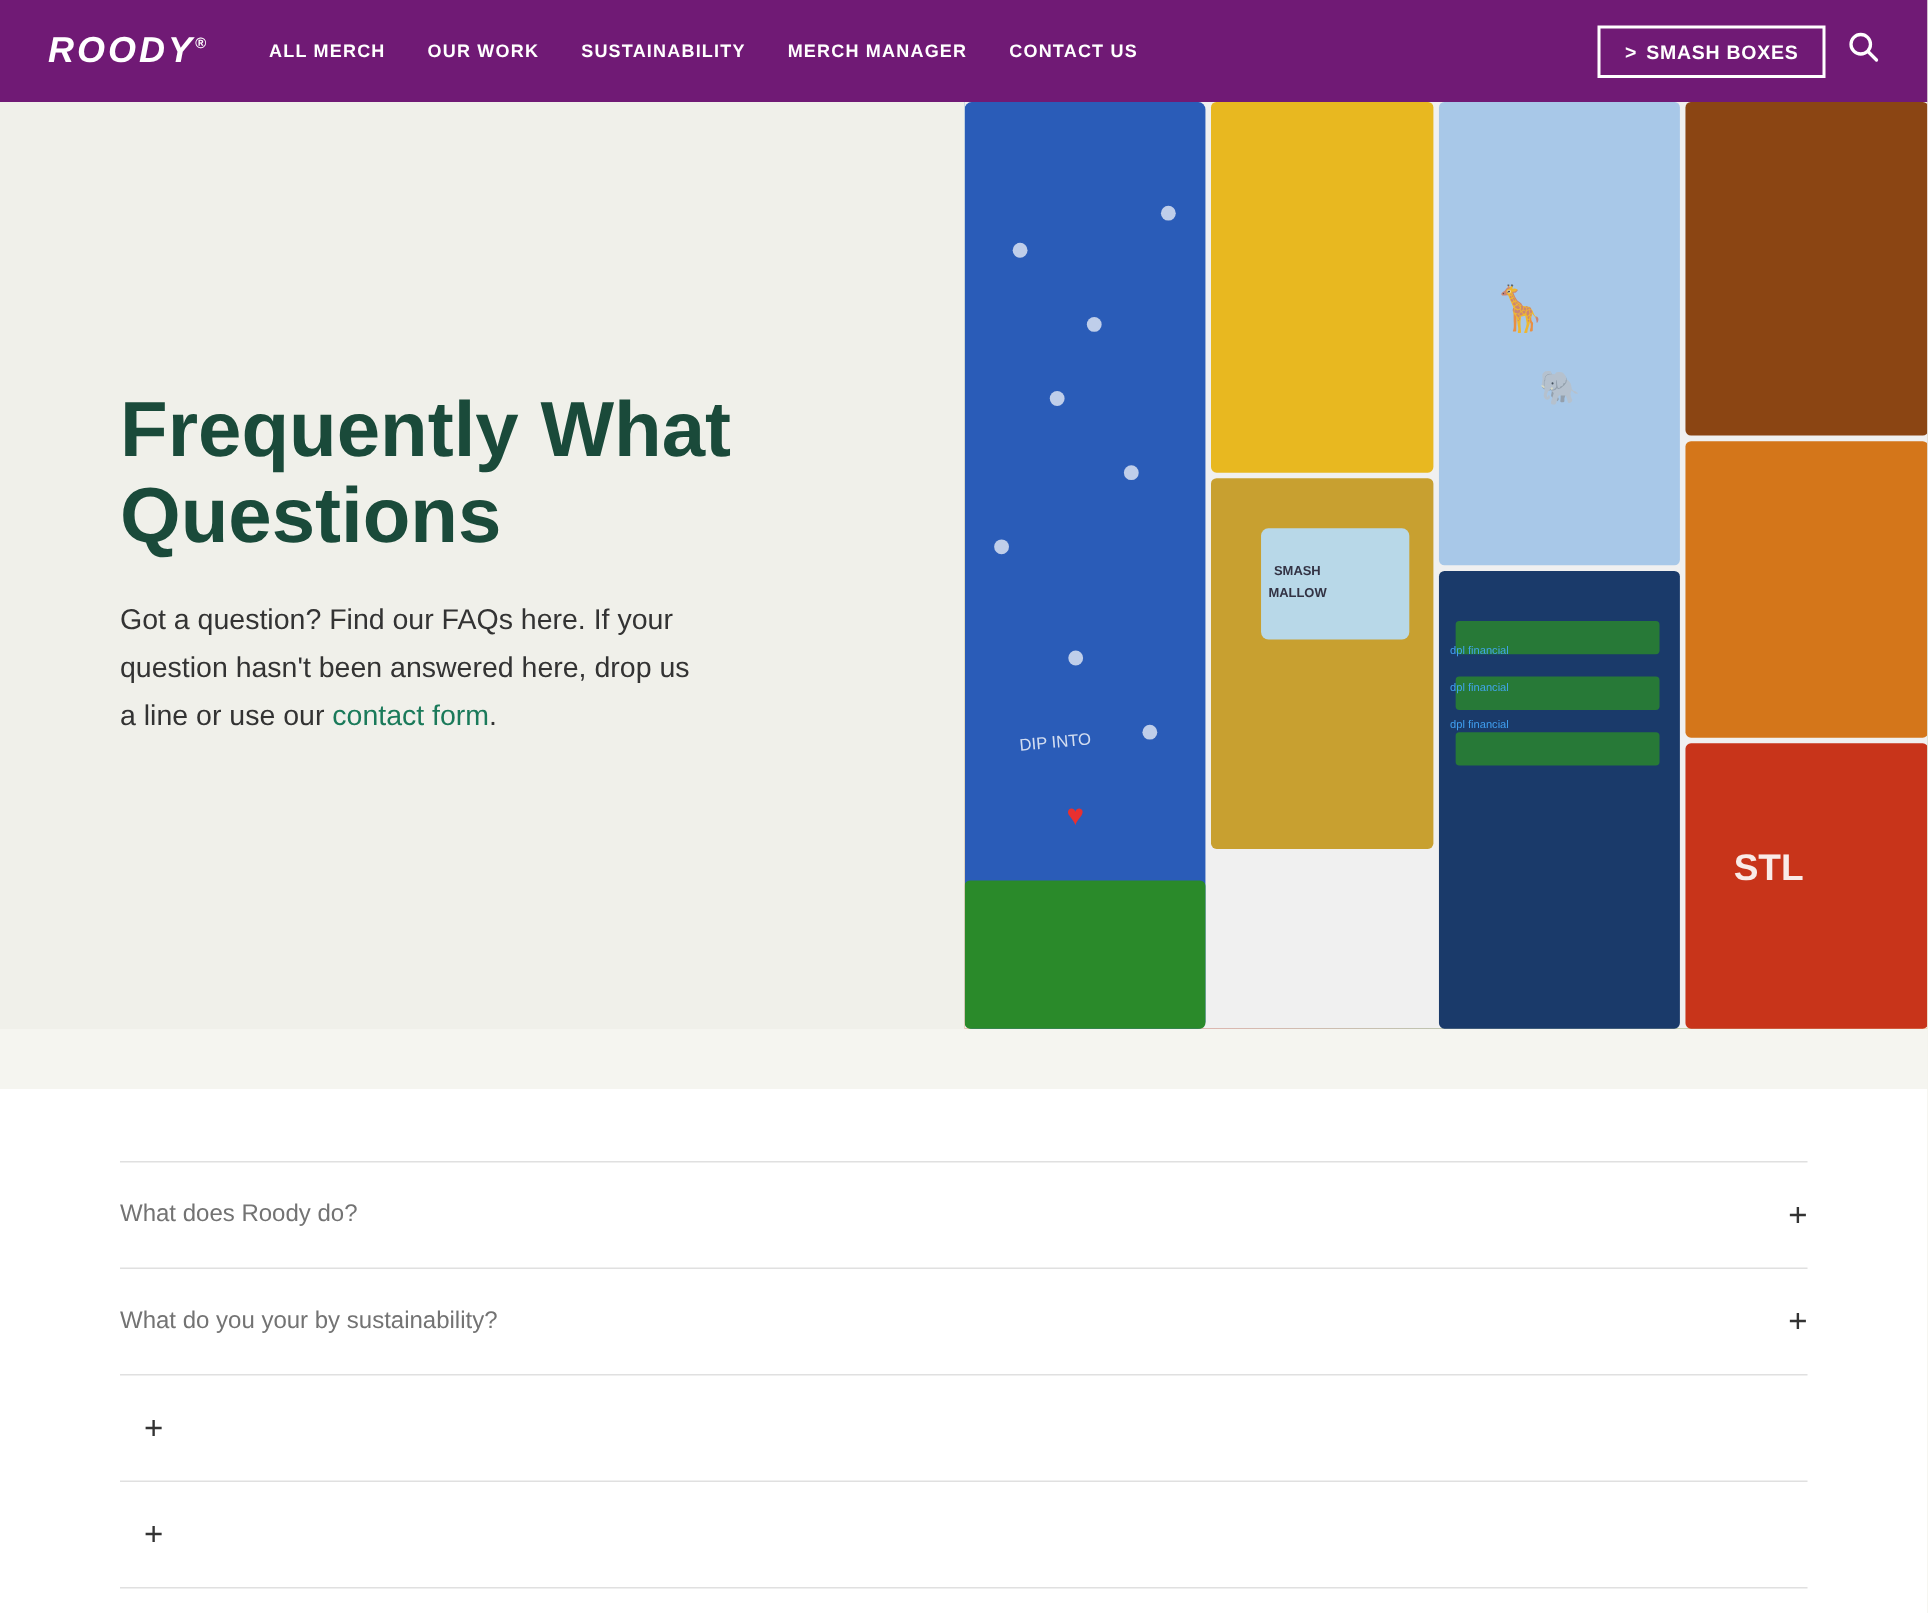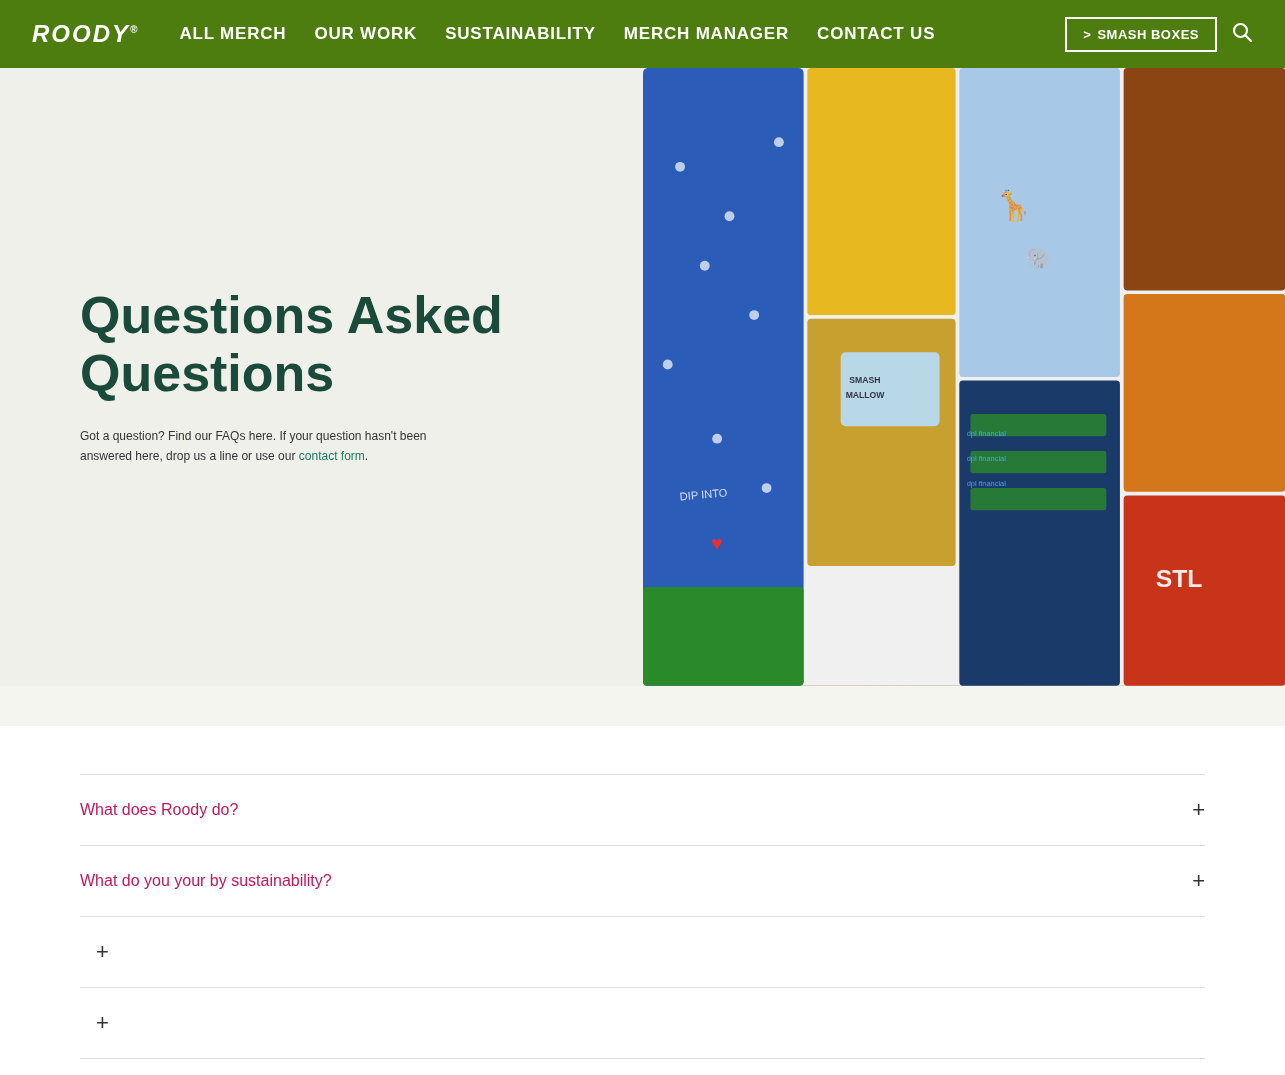--- a/index.html
+++ b/index.html
@@ -1,40 +1,40 @@
 <!DOCTYPE html>
 <html><head>
   <meta charset="utf-8">
   <style>
     * { margin: 0; padding: 0; box-sizing: border-box; }
     body { font-family: -apple-system, BlinkMacSystemFont, 'Segoe UI', Arial, sans-serif; background: #f5f5f0; color: #222; }
 
     
     nav {
-      background: #4d7c0f;
+      background: #701a75;
       display: flex;
       align-items: center;
       justify-content: space-between;
       padding: 0 32px;
       height: 68px;
       position: relative;
     }
     .nav-left { display: flex; align-items: center; gap: 40px; }
     .nav-logo {
       color: #fff;
       font-size: 24px;
       font-weight: 900;
       letter-spacing: 2px;
       font-style: italic;
     }
     .nav-logo sup { font-size: 10px; vertical-align: super; }
     .nav-links { display: flex; gap: 28px; }
     .nav-link {
       color: #fff;
-      font-size: 17px;
+      font-size: 12px;
       font-weight: 600;
       letter-spacing: 0.8px;
       text-decoration: none;
       text-transform: uppercase;
       cursor: pointer;
     }
     .nav-right { display: flex; align-items: center; gap: 14px; }
     .swag-btn {
       border: 2px solid #fff;
       color: #fff;
@@ -73,21 +73,21 @@
       padding: 80px 60px 80px 80px;
     }
     .hero-title {
       font-size: 52px;
       font-weight: 800;
       color: #1a4a3a;
       line-height: 1.1;
       margin-bottom: 24px;
     }
     .hero-desc {
-      font-size: 12px;
+      font-size: 19px;
       line-height: 1.7;
       color: #333;
       max-width: 380px;
     }
     .hero-desc a {
       color: #1a7a5a;
       text-decoration: none;
     }
     .hero-image {
       flex: 0 0 50%;
@@ -113,21 +113,21 @@
       border-bottom: 1px solid #e0e0e0;
       padding: 22px 0;
       display: flex;
       align-items: center;
       justify-content: space-between;
       cursor: pointer;
     }
     .faq-item:first-child { border-top: 1px solid #e0e0e0; }
     .faq-question {
       font-size: 16px;
-      color: #be185d;
+      color: #737373;
       font-weight: 400;
     }
     .faq-plus {
       font-size: 22px;
       color: #333;
       font-weight: 300;
       flex-shrink: 0;
       margin-left: 16px;
     }
 
@@ -160,21 +160,21 @@
           <circle cx="9.5" cy="9.5" r="6.5"></circle>
           <line x1="14.5" y1="14.5" x2="20" y2="20"></line>
         </svg>
       </span>
     </button>
   </div>
 </nav>
 
 <div class="hero">
   <div class="hero-text">
-    <h1 class="hero-title">Questions Asked Questions</h1>
+    <h1 class="hero-title">Frequently What Questions</h1>
     <p class="hero-desc">
       <span>Got a question? Find our FAQs here. If your question hasn't been answered here, drop us a line or use our</span>
       <a href="#">contact form</a><span>.</span>
     </p>
   </div>
   <div class="hero-image">
     <div class="hero-image-placeholder">
 
       <svg width="100%" height="100%" viewBox="0 0 520 500" preserveAspectRatio="xMidYMid slice">
 

